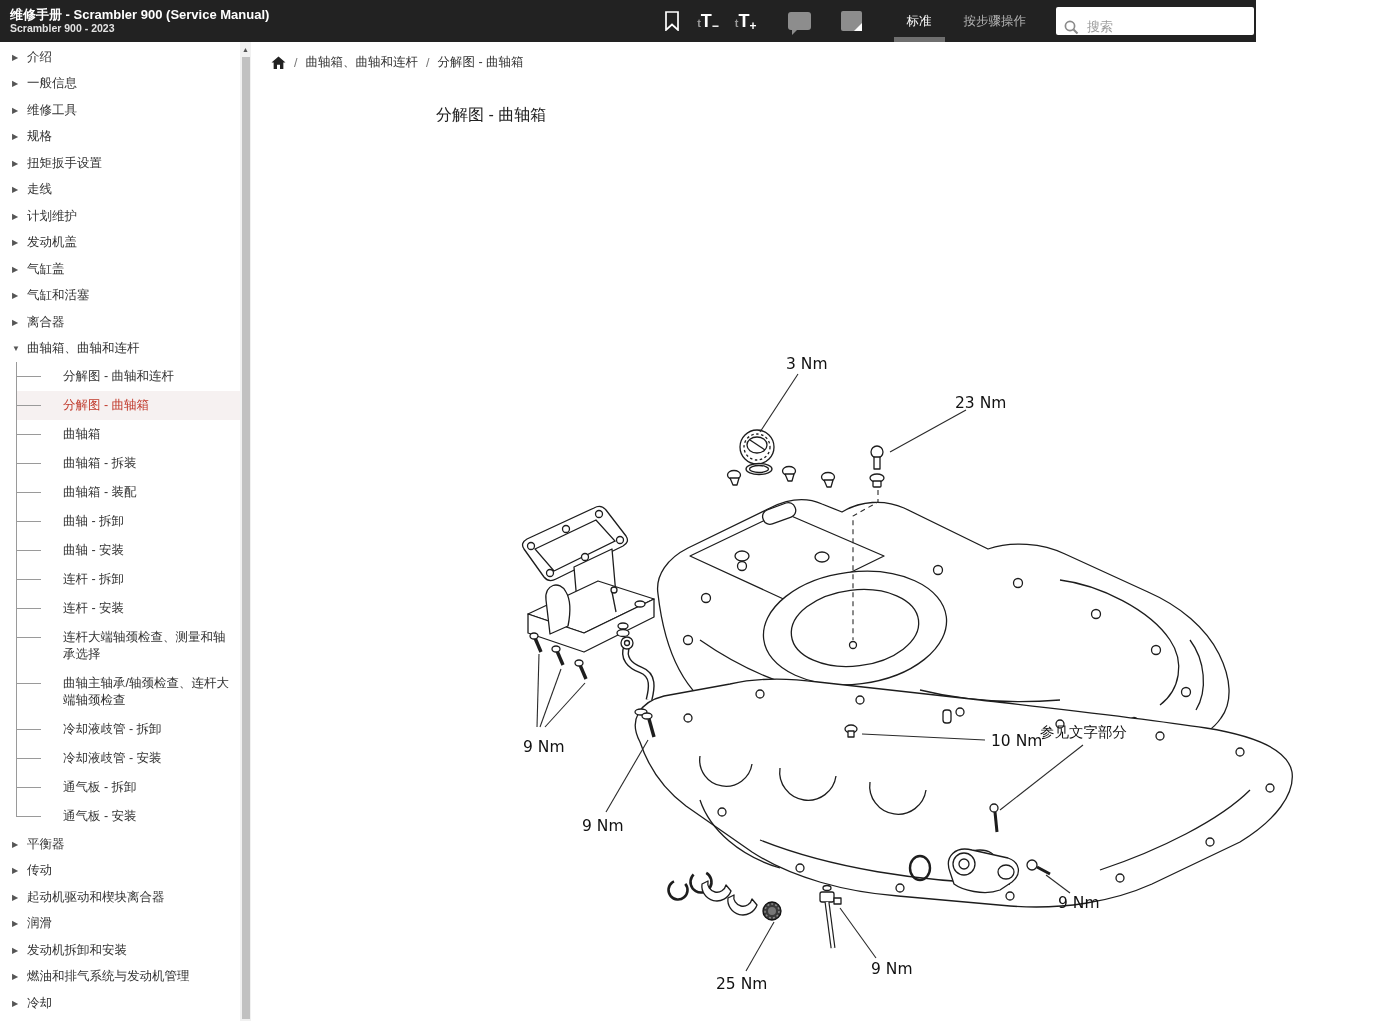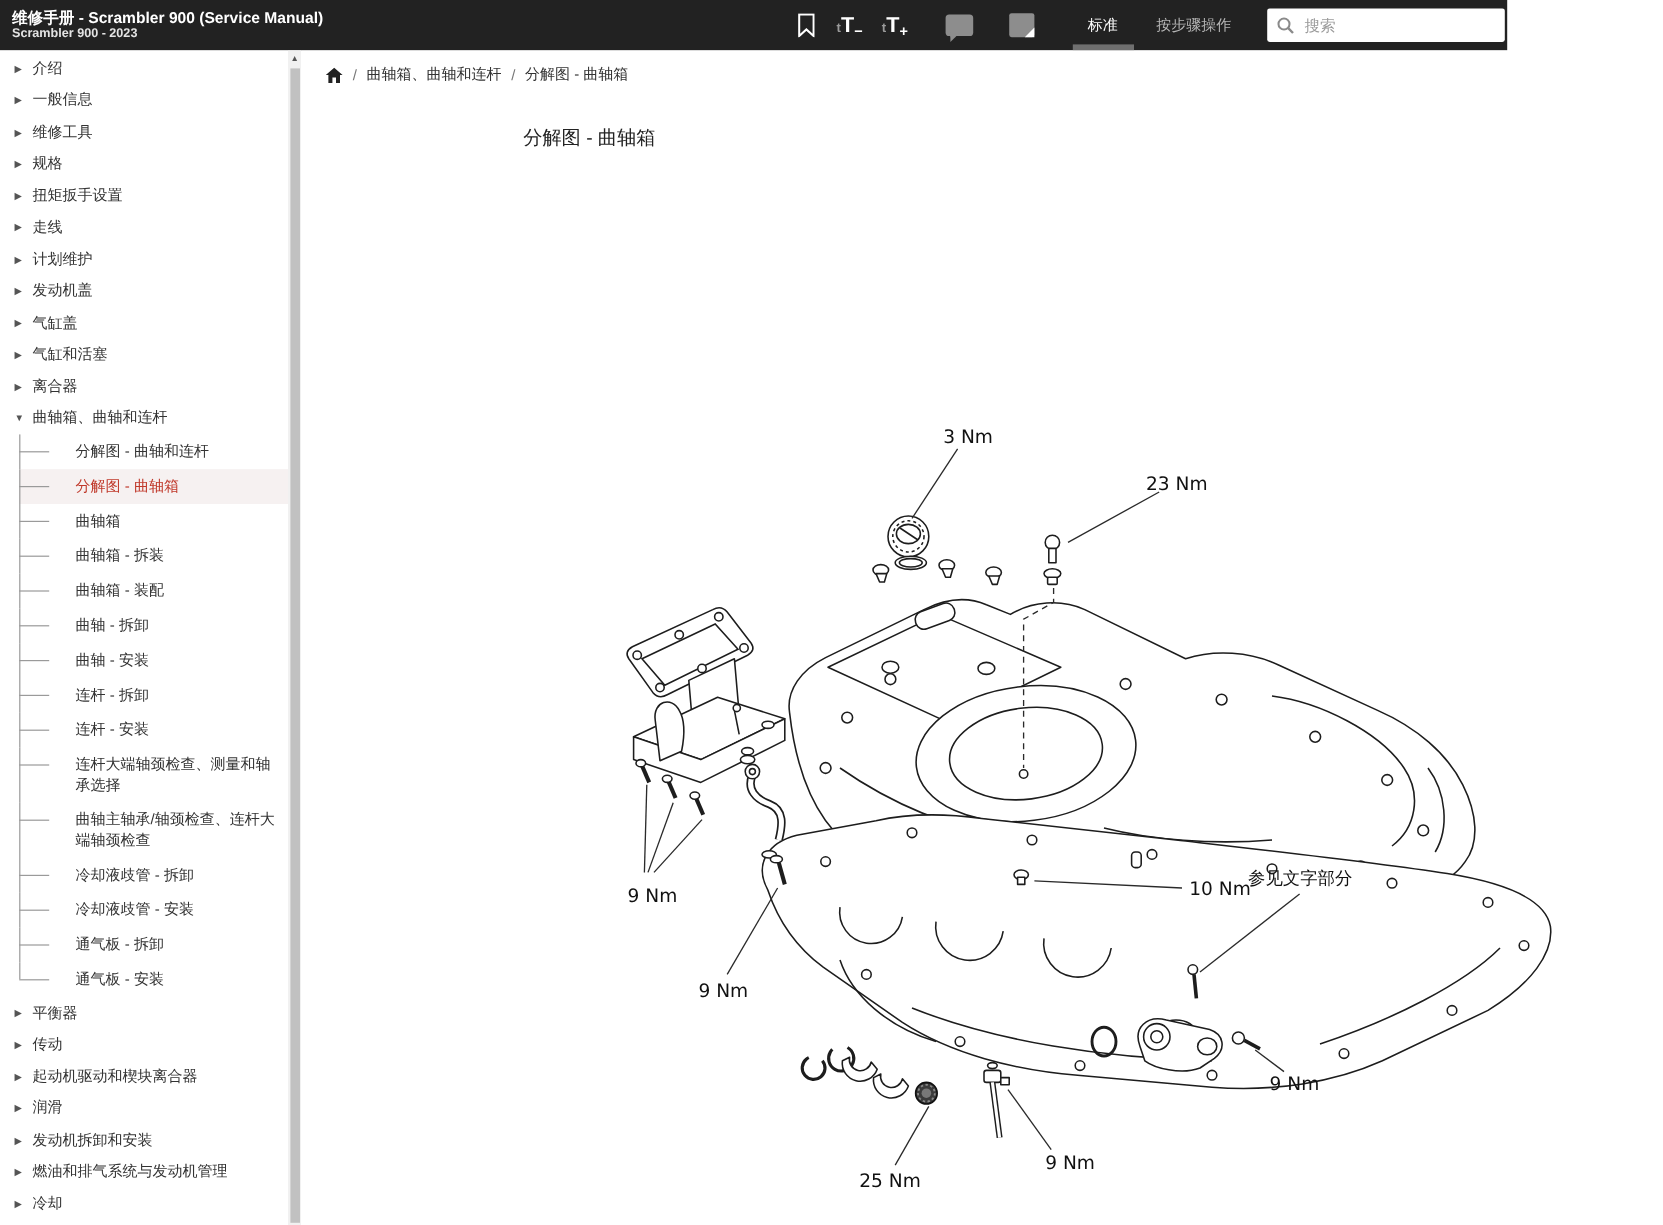--- a/index.html
+++ b/index.html
@@ -23,21 +23,21 @@
   .bubble::after{content:'';position:absolute;left:4px;bottom:-5px;width:0;height:0;
       border:4px solid transparent;border-top-color:#8d8d8d;border-left-color:#8d8d8d;}
   .noteic{width:21px;height:20px;background:#8d8d8d;border-radius:2px;position:relative;}
   .noteic::after{content:'';position:absolute;right:0;bottom:0;width:0;height:0;
       border-left:8px solid transparent;border-bottom:8px solid #fff;}
   .tabs{display:flex;align-items:center;height:100%;margin-left:22px;}
   .tab{color:#b5b5b5;font-size:12.5px;padding:0 16px;height:100%;display:flex;align-items:center;position:relative;cursor:pointer;}
   .tab.active{color:#fff;}
   .tab.active::after{content:'';position:absolute;left:3px;right:3px;bottom:0;height:5px;background:#6f6f6f;}
   .searchbox{width:198px;height:28px;background:#fff;border-radius:2px;margin-left:14px;margin-right:2px;
-      display:flex;align-items:center;padding:0 8px;}
+      display:flex;align-items:flex-end;padding:0 8px;}
   .searchbox input{border:none;outline:none;width:140px;font-size:13px;color:#444;margin-left:6px;
       font-family:"Liberation Sans","DejaVu Sans",sans-serif;background:transparent;}
   .searchbox input::placeholder{color:#9a9a9a;}
 
   
   .sidebar{position:absolute;left:0;top:42px;width:251px;bottom:0;background:#fff;overflow:hidden;}
   .tree{position:absolute;left:0;top:2px;right:11px;}
   .side-item{display:flex;align-items:center;min-height:26.5px;padding-left:12px;font-size:12.5px;color:#333;cursor:pointer;}
   .side-item .arrow{width:15px;font-size:8px;color:#555;flex:0 0 15px;}
   .side-item .lbl{white-space:nowrap;}

